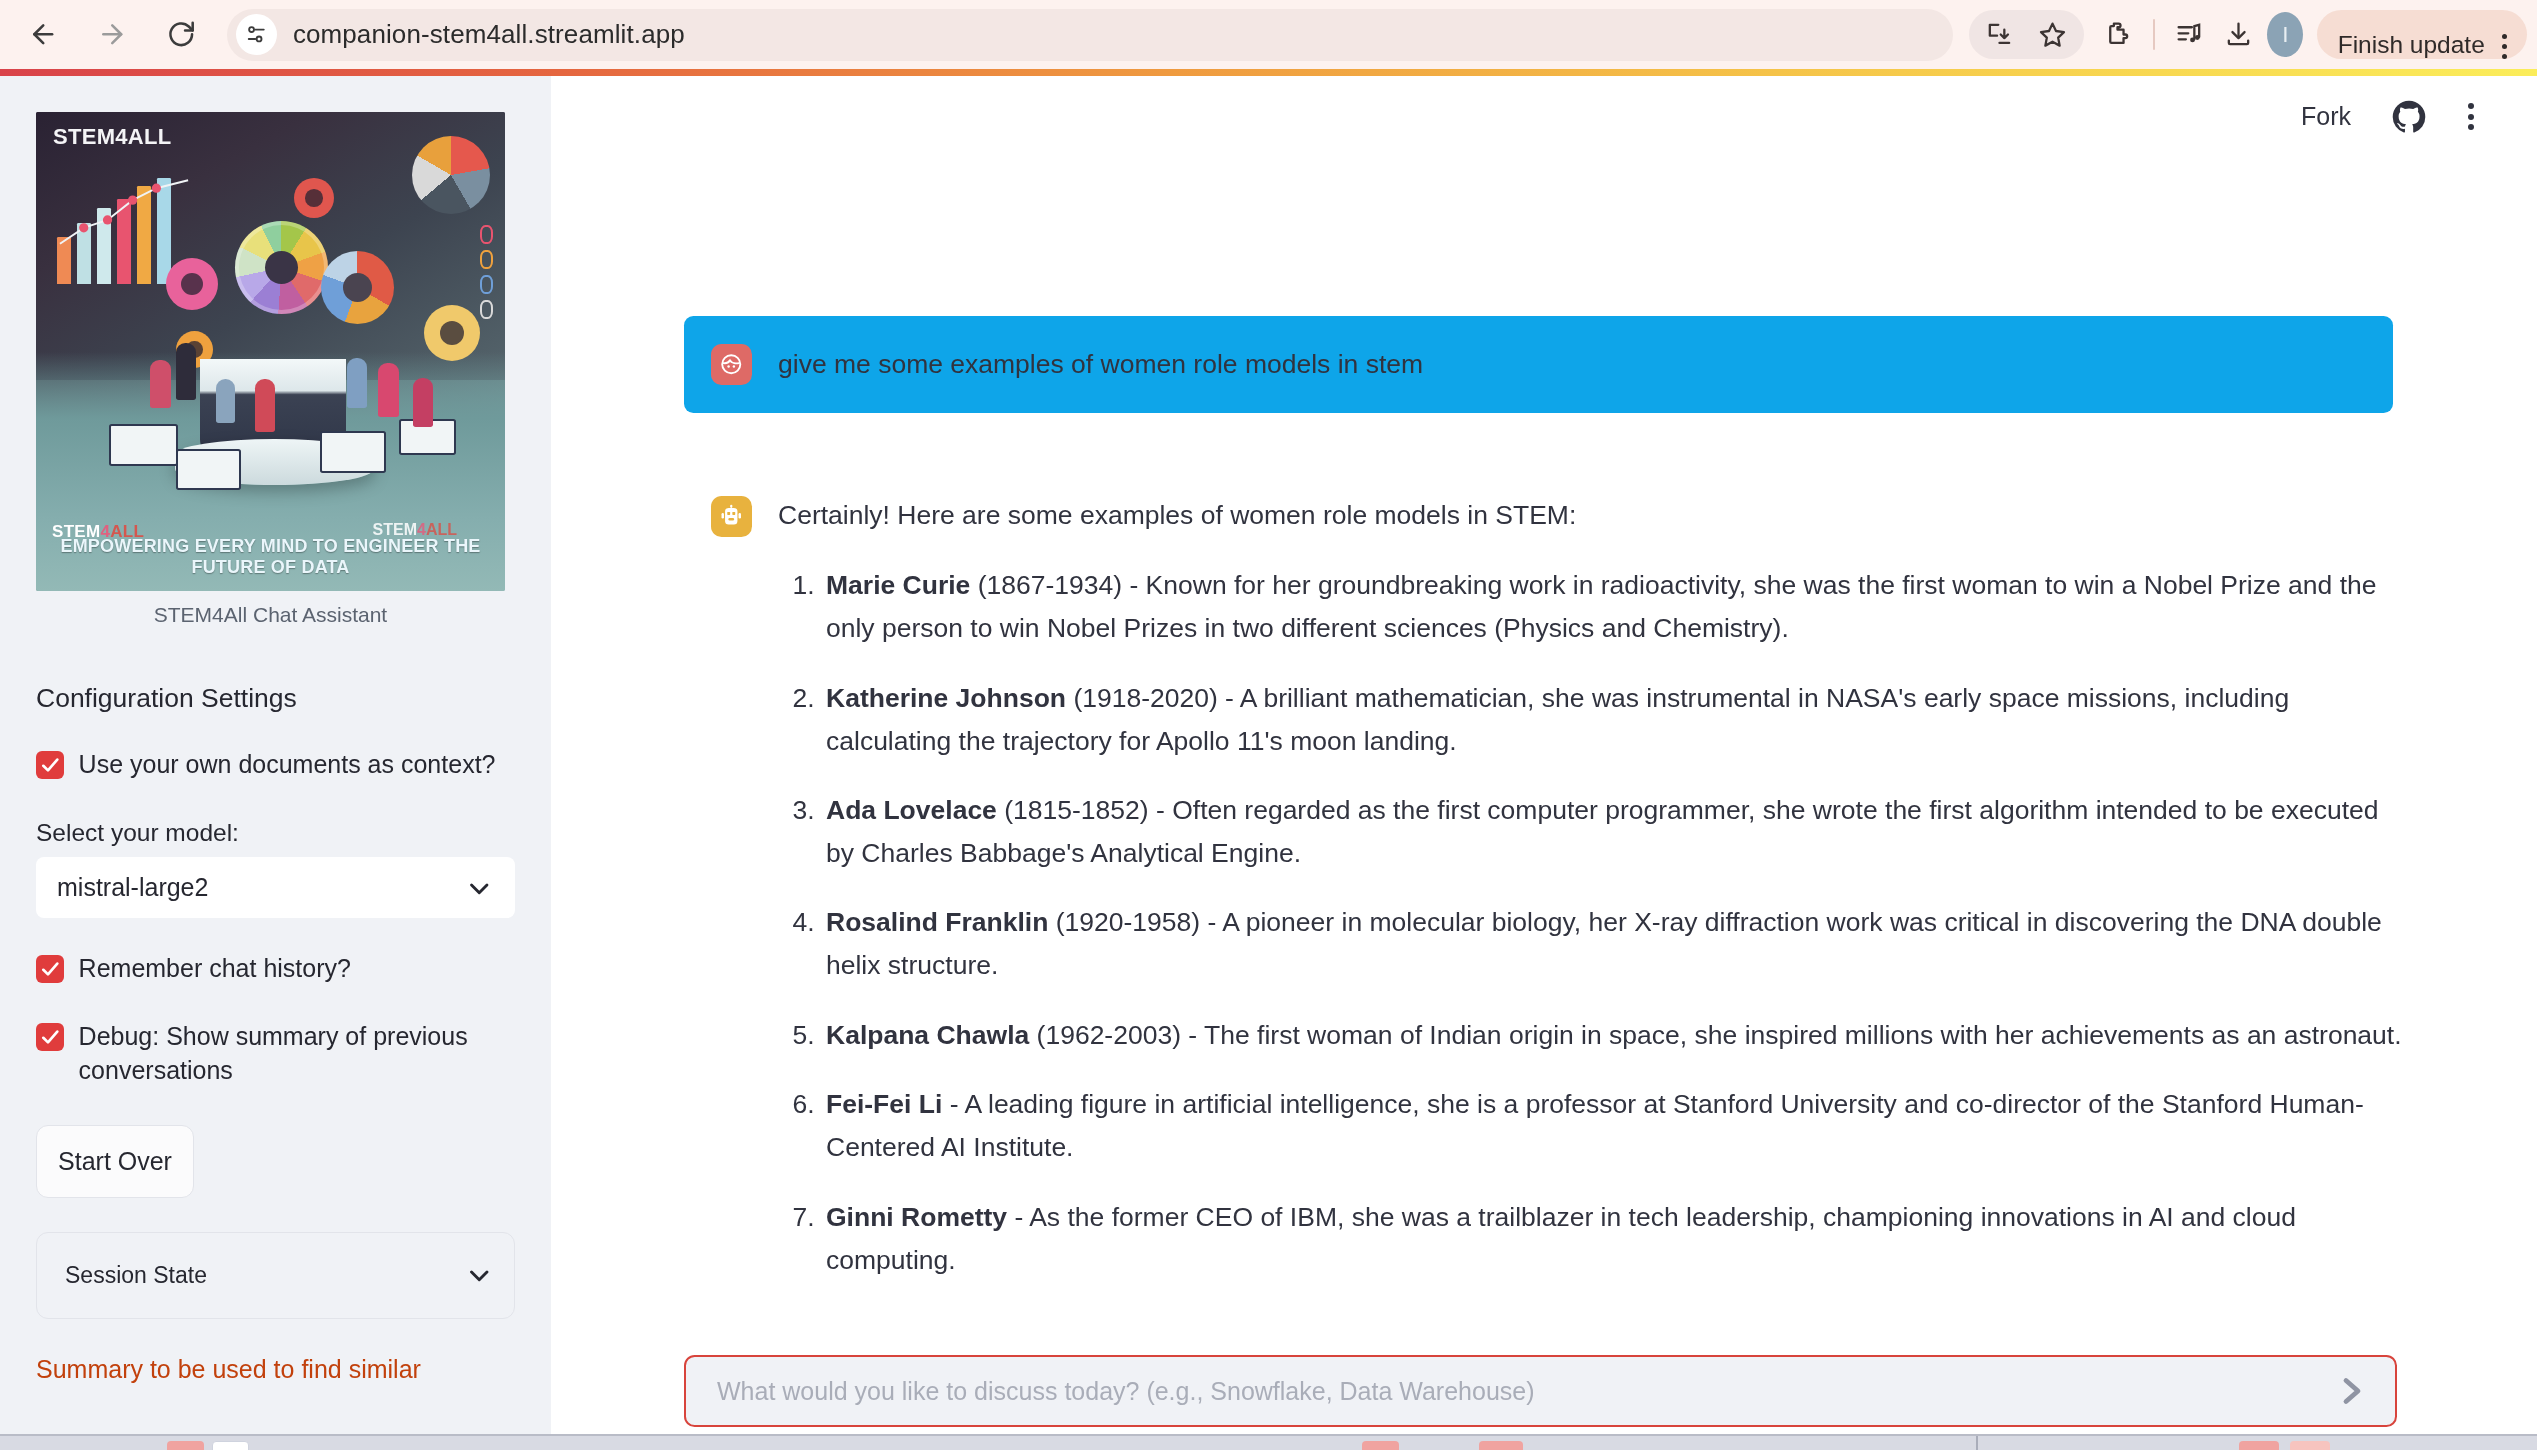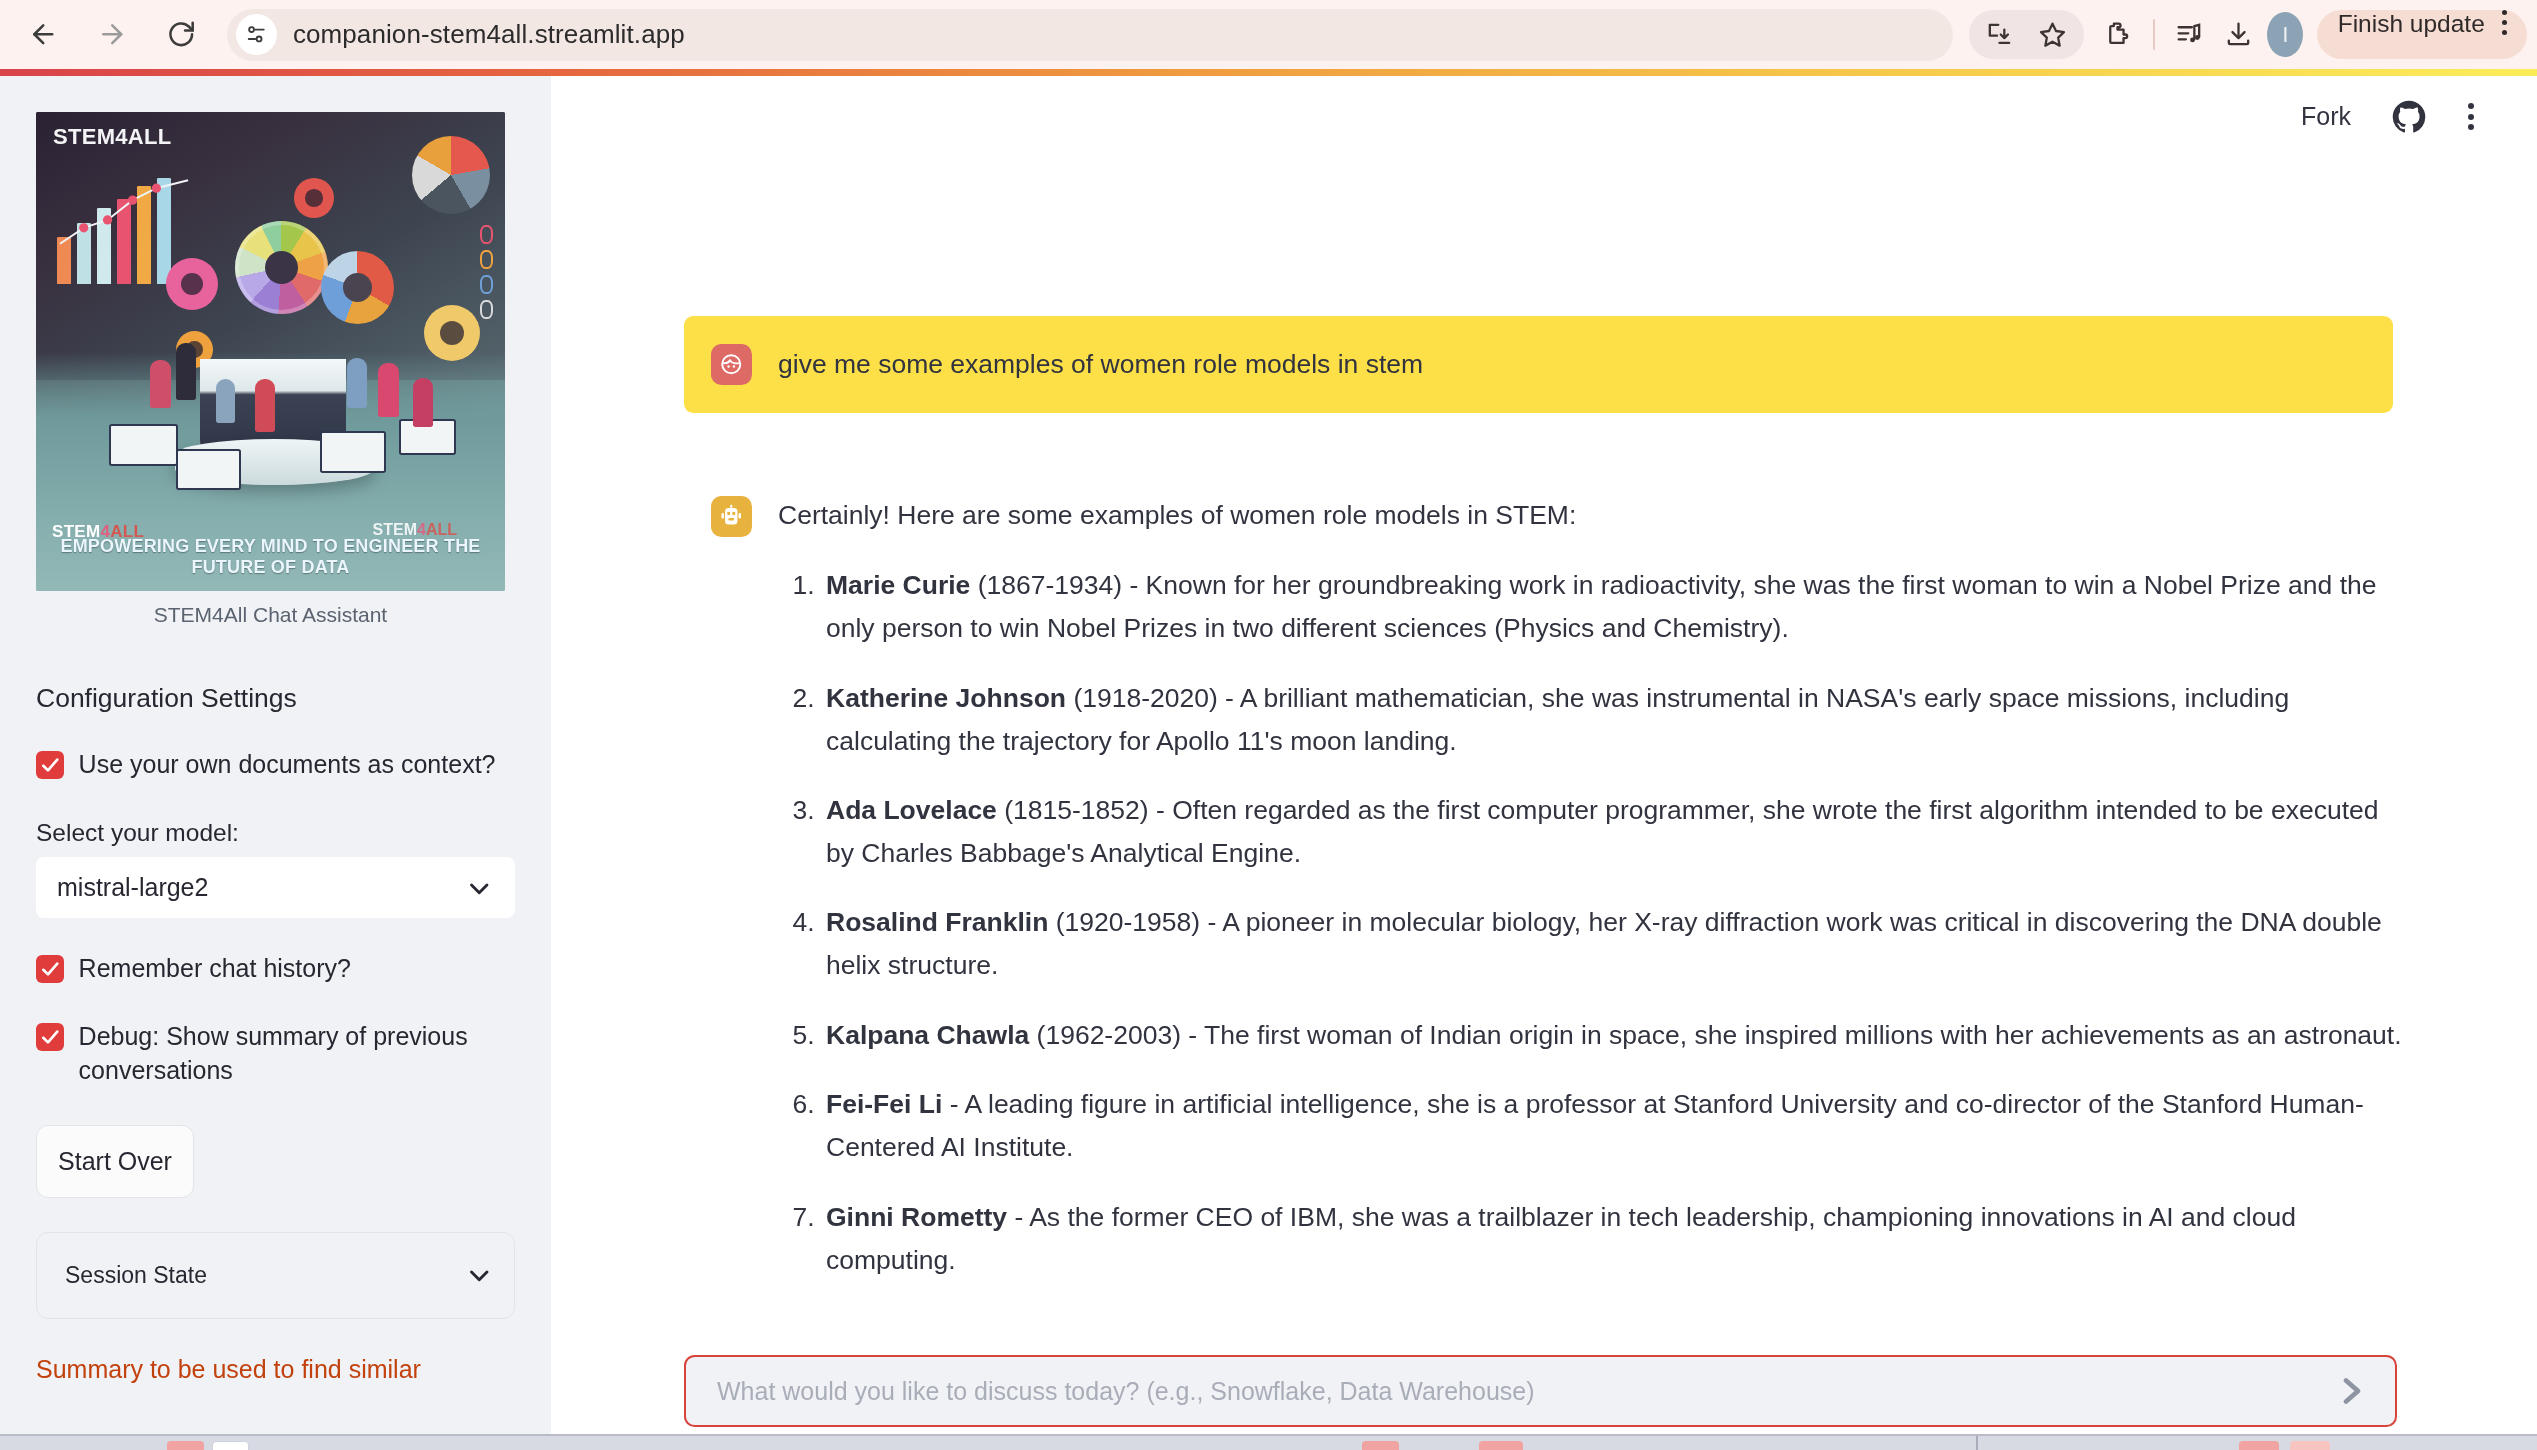--- a/index.html
+++ b/index.html
@@ -62,21 +62,21 @@
   .tb-icon svg { width: 29px; height: 29px; }
   .tb-sep { width: 2px; height: 30.5px; background: #e6c9c1; margin: 0 10.6px; border-radius: 1.3px; }
   #profile-avatar {
     width: 36px; height: 45px; border-radius: 50%;
     background: #8ba3b5; margin: 0 8px 0 4px;
     display: flex; align-items: center; justify-content: center;
   }
   #profile-avatar span { color: #e8eef2; font-size: 22.5px; }
   #finish-update-btn {
     height: 49px; border-radius: 26.5px; background: #f6ddd3;
-    display: flex; align-items: flex-start; padding: 0 12px 0 21px; gap: 9.3px;
+    display: flex; align-items: flex-end; padding: 0 12px 0 21px; gap: 9.3px;
     margin-left: 5.3px;
   }
   #finish-update-label { font-size: 24.5px; color: #2f2a29; white-space: nowrap; }
   .kebab { display: flex; flex-direction: column; gap: 4.6px; align-items: center; padding: 0 8px; }
   .kebab i { width: 5.3px; height: 5.3px; border-radius: 50%; background: #2f2a29; display: block; }
 
   
   #app-gradient-bar {
     position: absolute; top: 69px; left: 0; width: 2538px; height: 7.3px;
     background: linear-gradient(90deg,#d9434a 0%,#e5663f 22%,#ef9a3f 46%,#f5c348 70%,#fbed5a 100%);
@@ -201,21 +201,21 @@
 
   #chat-scroll { position:absolute; top: 81px; left: 0; width: 1987px; height: 1153px; overflow:hidden; }
   #ghost-line {
     position:absolute; top: 54px; left: 252px; width: 596px; height: 22.5px;
     color:#31333f; font-size:26px; overflow:hidden; white-space:nowrap;
     clip-path: inset(0 0 66% 0);
   }
 
   #user-message {
     position:absolute; top: 159px; left: 133px; width: 1709px; min-height: 97px;
-    background:#fde047; border-radius: 9.3px;
+    background:#0ea5e9; border-radius: 9.3px;
     display:flex; align-items:center; padding: 0 26.5px;
   }
   .avatar {
     width: 41px; height: 41px; border-radius: 10.6px; flex:0 0 auto;
     display:flex; align-items:center; justify-content:center;
   }
   #user-avatar { background:#de6a66; }
   #assistant-avatar { background:#e8b23e; }
   .avatar svg { width: 26.5px; height: 26.5px; }
   #user-message-text { margin-left: 26.5px; font-size: 26.5px; color:#31333f; }

